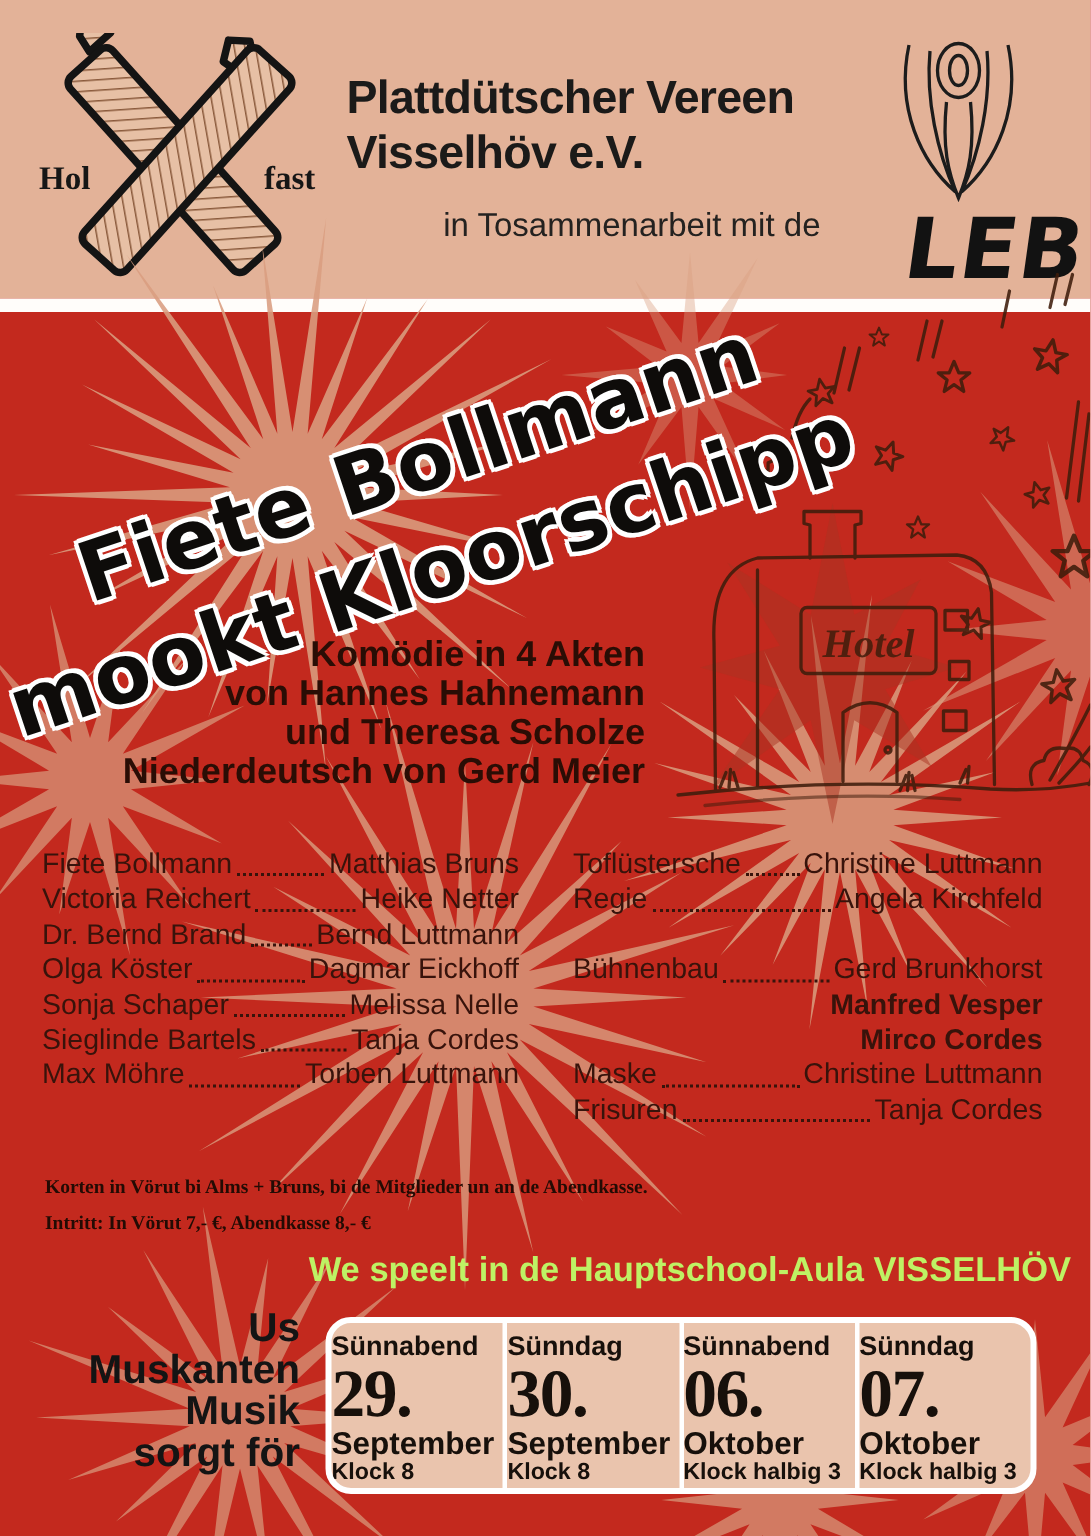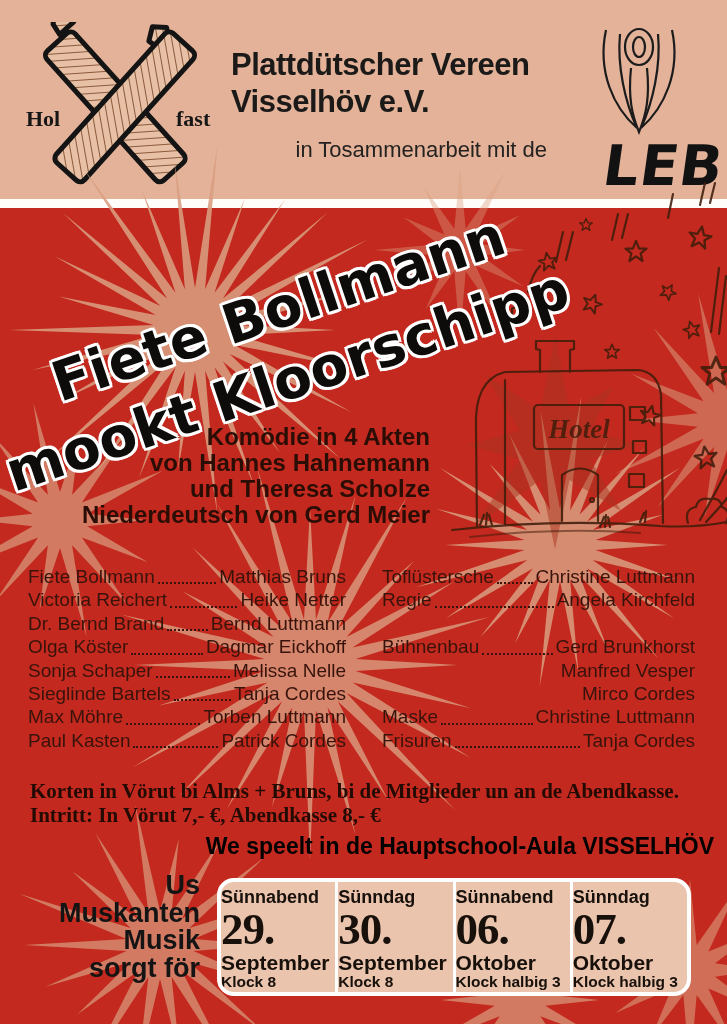--- a/index.html
+++ b/index.html
@@ -31,29 +31,29 @@
   
   .subtitle{
     position:absolute;right:297px;top:424px;text-align:right;white-space:nowrap;
     font-family:Liberation Sans, sans-serif;font-weight:bold;font-size:24px;line-height:26px;color:#2a0d05;
   }
   
   .cast{position:absolute;top:565px;color:#38130b;font-size:19px;}
   .cast-left{left:28px;width:318px;}
   .cast-right{left:382px;width:313px;}
   .cast-row{display:flex;align-items:baseline;height:23.4px;line-height:23.4px;white-space:nowrap;}
-  .cast-row.noro{justify-content:flex-end;}
+  .cast-row.noro{justify-content:flex-end;font-weight:bold;}
   .cast-row.spacer{height:23.4px;}
   .leader{flex:1;height:0;border-bottom:2.4px dotted #38130b;margin:0 3px;align-self:flex-end;margin-bottom:4px;min-width:10px;}
   
   .tickets{
     position:absolute;left:30px;top:779px;
-    font-family:"Liberation Serif",serif;font-weight:bold;font-size:21px;line-height:24px;color:#230b04;white-space:nowrap;
-  }
-  .venue{position:absolute;right:13px;top:833px;font-weight:bold;font-size:23px;color:#000000;white-space:nowrap;}
+    font-family:"Liberation Serif",serif;font-weight:bold;font-size:13px;line-height:24px;color:#230b04;white-space:nowrap;
+  }
+  .venue{position:absolute;right:13px;top:833px;font-weight:bold;font-size:23px;color:#bef264;white-space:nowrap;}
   
   .music{position:absolute;left:28px;top:872px;width:172px;text-align:right;
     font-weight:bold;font-size:27px;line-height:27.5px;color:#141414;}
   
   .dates{
     position:absolute;left:217px;top:878px;width:474px;height:118px;box-sizing:border-box;
     background:#eac4ad;border:4px solid #ffffff;border-radius:17px;display:flex;overflow:hidden;
   }
   .date-card{flex:1;display:flex;flex-direction:column;align-items:flex-start;justify-content:flex-start;
     padding-top:5px;color:#17100b;min-width:0;}
@@ -220,25 +220,20 @@
       <div class="cast-row">
         <span class="role">Sieglinde Bartels</span>
         <span class="leader"></span>
         <span class="actor">Tanja Cordes</span>
       </div>
       <div class="cast-row">
         <span class="role">Max Möhre</span>
         <span class="leader"></span>
         <span class="actor">Torben Luttmann</span>
       </div>
-      <div class="cast-row">
-        <span class="role">Paul Kasten</span>
-        <span class="leader"></span>
-        <span class="actor">Patrick Cordes</span>
-      </div>
     </div>
   <div class="cast cast-right" id="cast-right">
       <div class="cast-row">
         <span class="role">Toflüstersche</span>
         <span class="leader"></span>
         <span class="actor">Christine Luttmann</span>
       </div>
       <div class="cast-row">
         <span class="role">Regie</span>
         <span class="leader"></span>

